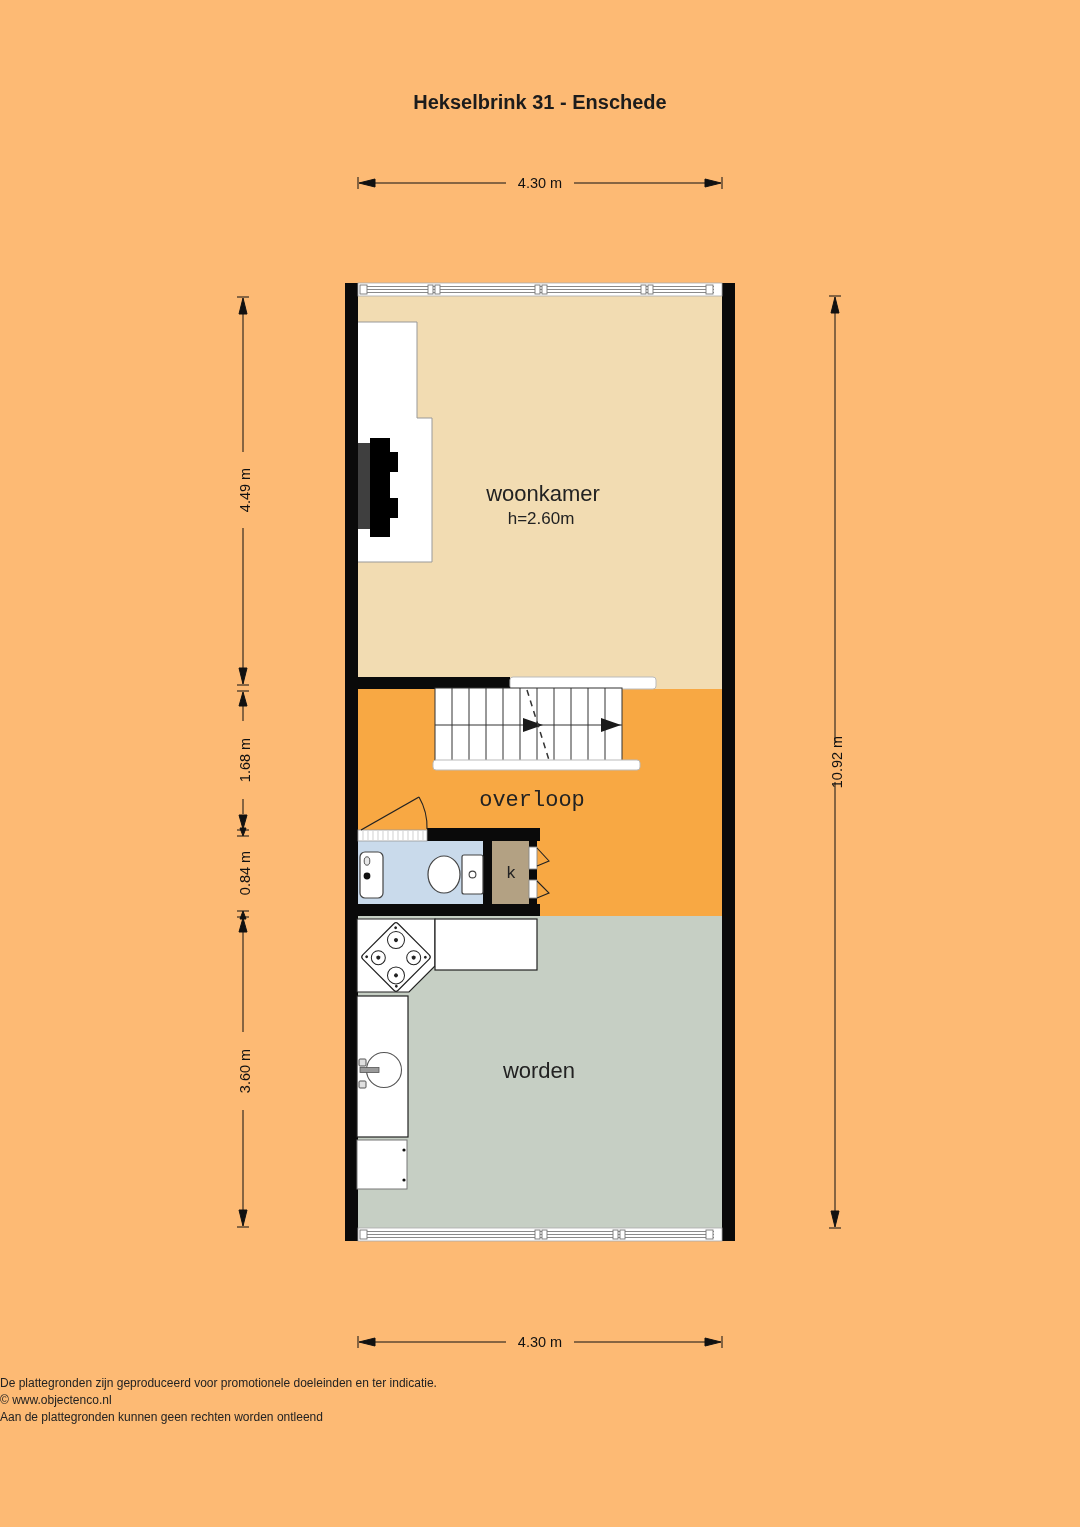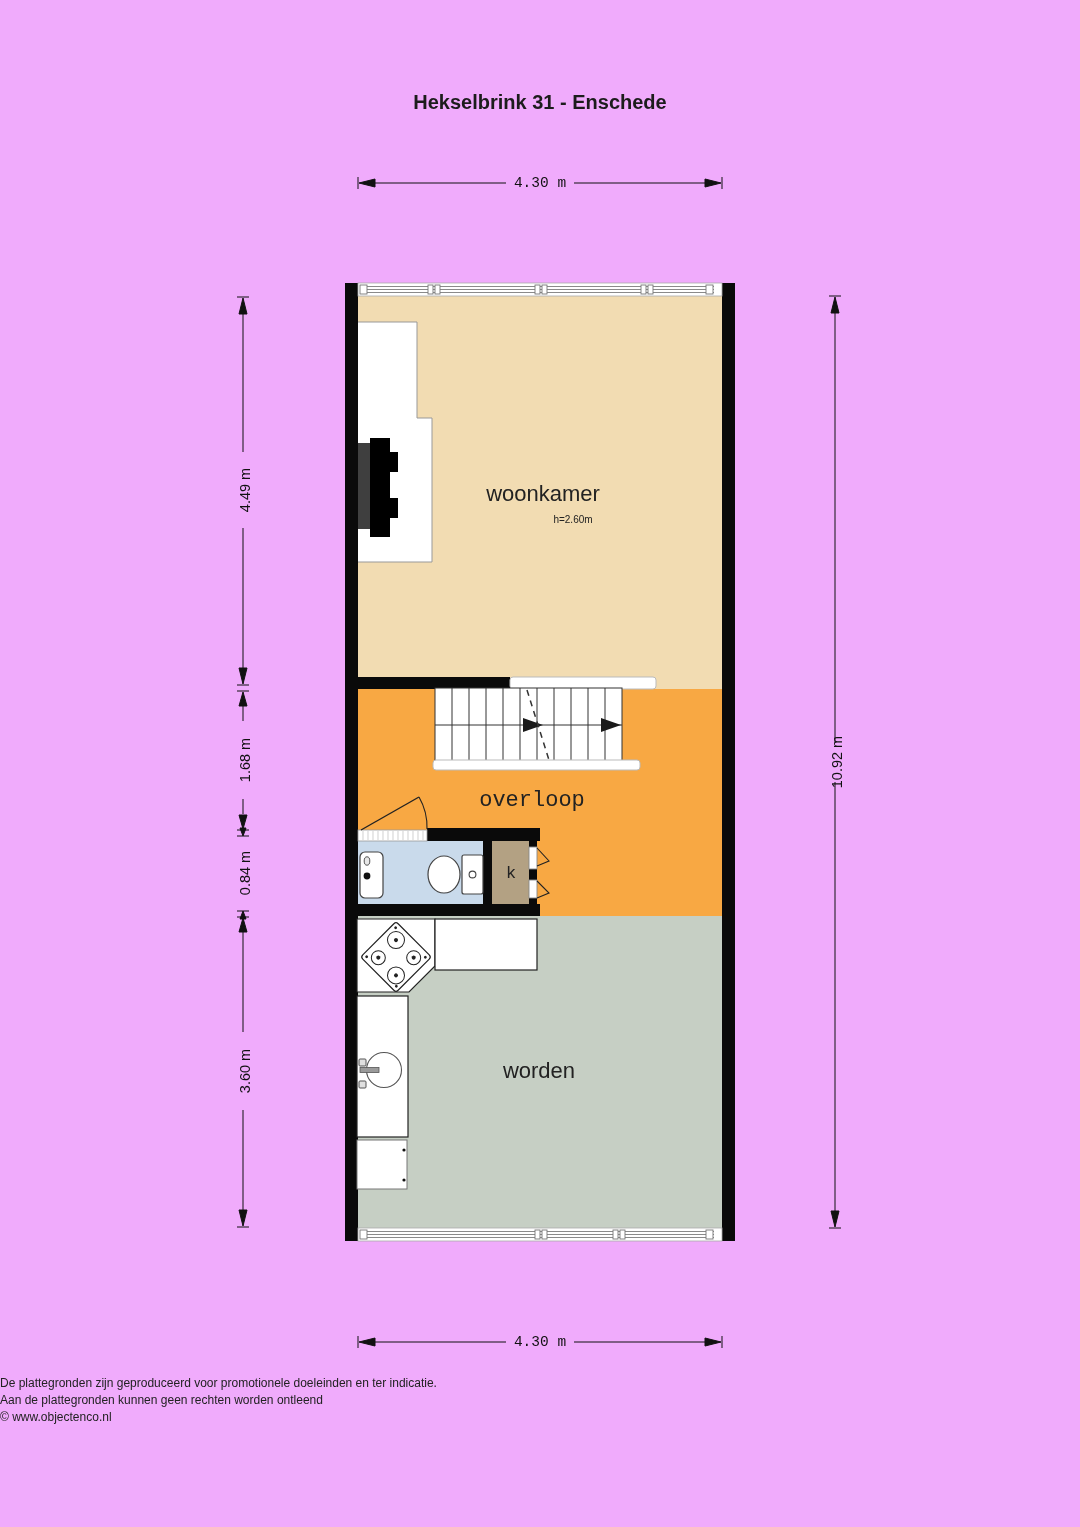--- a/index.html
+++ b/index.html
@@ -1,26 +1,26 @@
 <!DOCTYPE html>
 <html><head>
 <meta charset="utf-8">
 <style>
   html,body{margin:0;padding:0;background:#fff;}
   .canvas{
-    position:relative;width:1080px;height:1527px;background:#f0abfc;
+    position:relative;width:1080px;height:1527px;background:#fdba74;
     font-family:"Liberation Sans","DejaVu Sans",sans-serif;color:#1a1a1a;
     overflow:hidden;
   }
   .title-block{position:absolute;top:90px;left:0;width:1080px;text-align:center;line-height:25px;}
   .title-line{font-size:20px;font-weight:bold;color:#1c1c1c;}
-  .hlabel{position:absolute;transform:translate(-50%,-50%);white-space:nowrap;font-size:14.5px;color:#111;font-family:Liberation Mono, monospace;}
+  .hlabel{position:absolute;transform:translate(-50%,-50%);white-space:nowrap;font-size:14.5px;color:#111;}
   .vlabel{position:absolute;transform:translate(-50%,-50%) rotate(-90deg);white-space:nowrap;font-size:14.5px;color:#111;}
   .room-label{position:absolute;transform:translate(-50%,-50%);white-space:nowrap;font-size:22px;color:#222;}
-  .room-sub{position:absolute;transform:translate(-50%,-50%);white-space:nowrap;font-size:10px;color:#222;margin-left:32px;}
+  .room-sub{position:absolute;transform:translate(-50%,-50%);white-space:nowrap;font-size:17px;color:#222;}
   .k-label{font-size:17px;}
   .footer{position:absolute;top:1375px;left:0;width:1080px;text-align:left;font-size:12px;line-height:17px;color:#222;}
   svg{position:absolute;top:0;left:0;}
 </style>
 </head>
 <body>
 
 <div class="canvas">
 
   <div class="title-block">
@@ -258,17 +258,17 @@
   <span class="vlabel" style="left:245px;top:1071px;">3.60 m</span>
 
   <span class="room-label" style="left:543px;top:494px;">woonkamer</span>
   <span class="room-sub" style="left:541px;top:519px;">h=2.60m</span>
   <span class="room-label" style="left:532px;top:800px;font-family:Liberation Mono, monospace;">overloop</span>
   <span class="room-label k-label" style="left:511px;top:873px;">k</span>
   <span class="room-label" style="left:539px;top:1071px;">worden</span>
 
   <div class="footer">
     <div>De plattegronden zijn geproduceerd voor promotionele doeleinden en ter indicatie.</div>
+    <div>© www.objectenco.nl</div>
     <div>Aan de plattegronden kunnen geen rechten worden ontleend</div>
-    <div>© www.objectenco.nl</div>
   </div>
 
 </div>
 
 </body></html>

